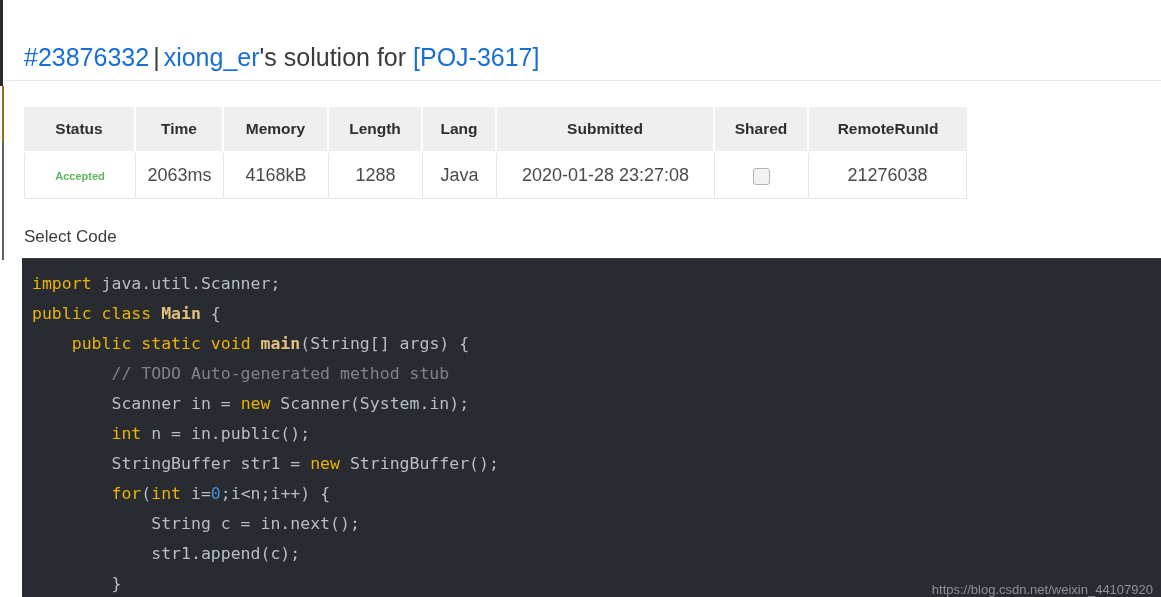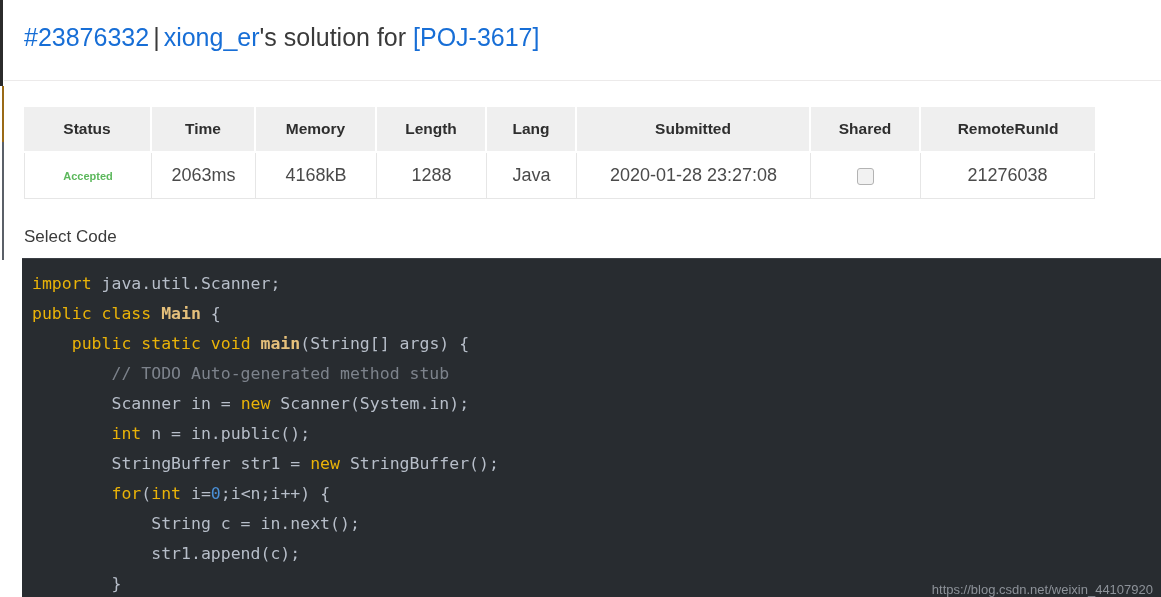--- a/index.html
+++ b/index.html
@@ -41,20 +41,21 @@
     width: 2px;
     height: 118px;
     background: #5b6068;
   }
 
   
   .header {
     padding: 22px 16px 0 24px;
     height: 58px;
     box-sizing: border-box;
+    margin-top: 20px;
   }
   .page-title {
     font-size: 25px;
     font-weight: 400;
     line-height: 30px;
     margin: 0;
     white-space: nowrap;
     color: #2f2f2f;
   }
   .page-title .lnk {
@@ -87,21 +88,21 @@
     border-spacing: 0;
     font-size: 15px;
     table-layout: fixed;
   }
   table.info-table th {
     background: #efefef;
     font-weight: bold;
     color: #2e2e2e;
     font-size: 15.5px;
     height: 44px;
-    padding: 0 12px;
+    padding: 0 4px;
     text-align: center;
     border-right: 2px solid #ffffff;
     border-bottom: 2px solid #ffffff;
     white-space: nowrap;
   }
   table.info-table th:last-child { border-right: none; }
   table.info-table td {
     background: #ffffff;
     height: 45px;
     padding: 0 10px;

